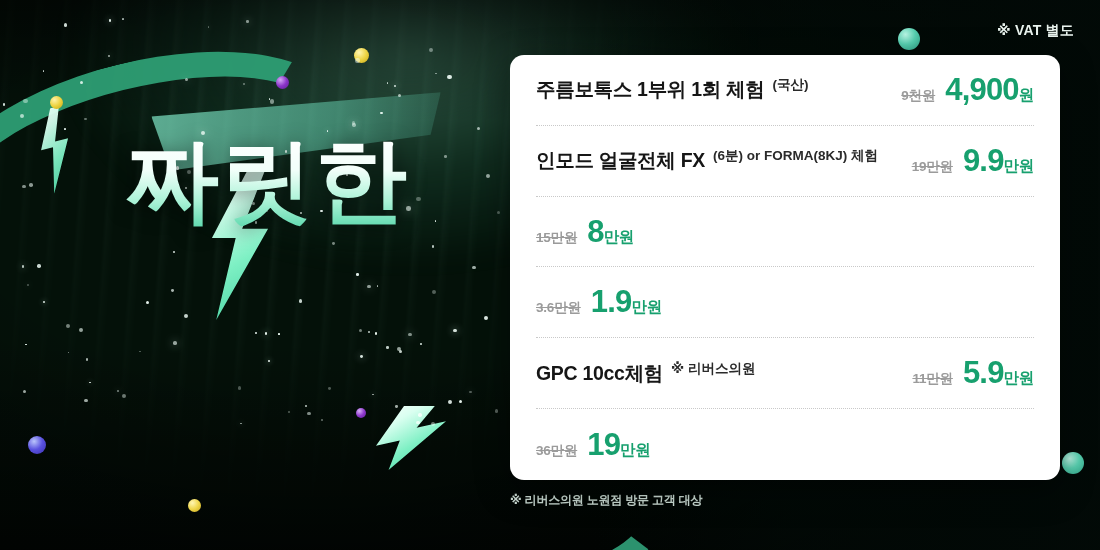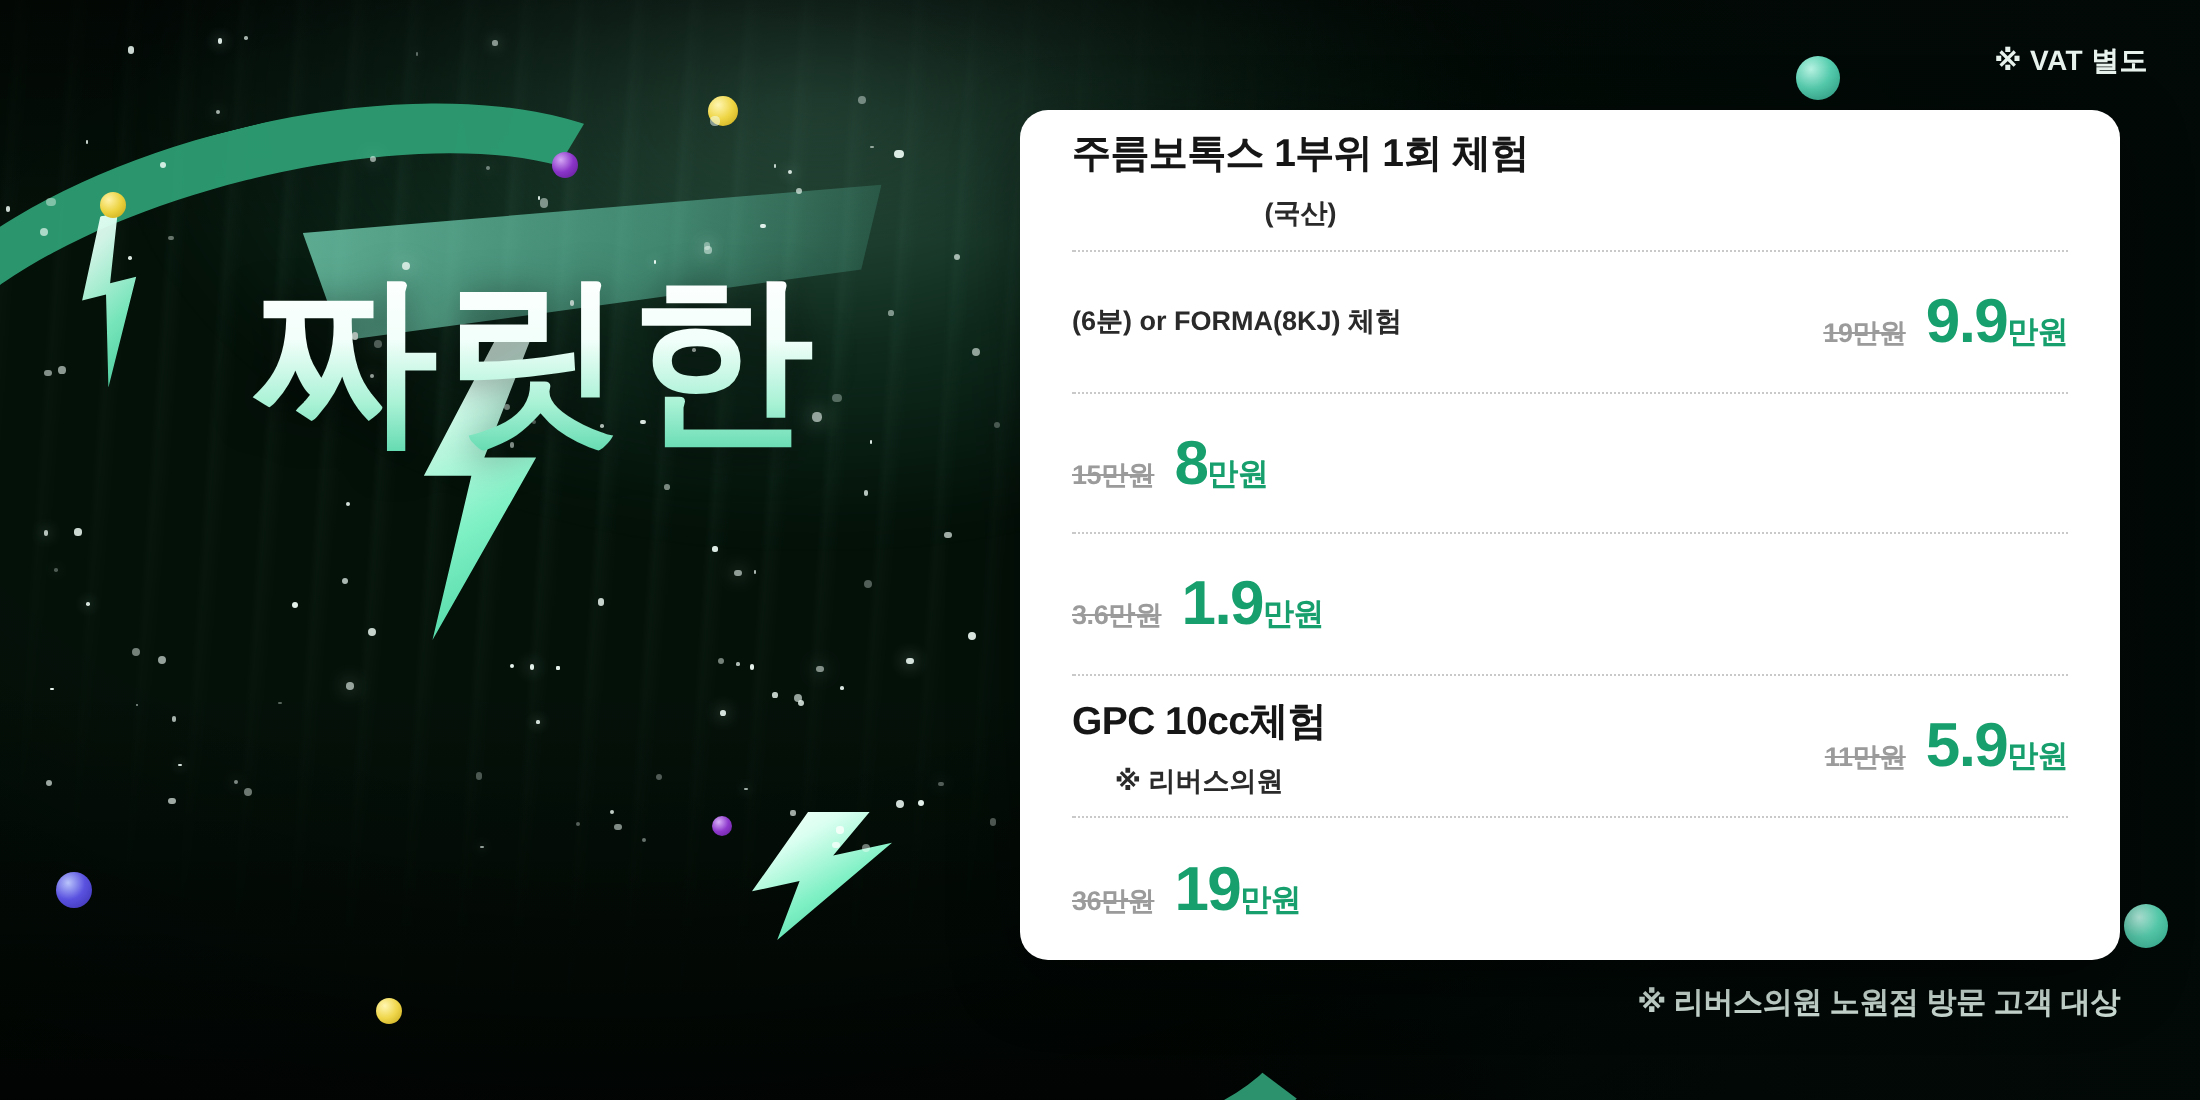--- a/index.html
+++ b/index.html
@@ -216,24 +216,23 @@
     display: flex;
     align-items: center;
     justify-content: space-between;
     border-bottom: 1px dotted #c9c9c9;
     gap: 10px;
   }
   .row:last-child { border-bottom: none; }
 
   .row-label {
     display: flex;
-    align-items: center;
+    align-items: flex-start;
     gap: 8px;
     min-width: 0;
-    flex-direction: column;
   }
   .label-main {
     font-size: 19.5px;
     font-weight: 700;
     color: #161616;
     white-space: nowrap;
     letter-spacing: -0.3px;
   }
   .label-sub {
     font-size: 13.5px;
@@ -268,22 +267,22 @@
     font-weight: 700;
     color: #17a06e;
     letter-spacing: -0.3px;
   }
 
   
   .footer-note {
     position: absolute;
     left: 510px; top: 492px;
     width: 550px;
-    text-align: right;
-    font-size: 15px;
+    text-align: left;
+    font-size: 12px;
     font-weight: 700;
     color: #cfe0d8;
     z-index: 7;
     letter-spacing: -0.2px;
   }
 </style>
 </head>
 <body>
 
 <div id="banner">
@@ -433,23 +432,31 @@
   <div class="bolt bolt-title"></div>
 
   <div class="vat-note">※ VAT 별도</div>
 
   <div class="card" id="price-card">
       <div class="row">
         <div class="row-label">
           <span class="label-main">주름보톡스 1부위 1회 체험</span>
           <span class="label-sub">(국산)</span>
         </div>
+        <div class="row-price">
+          <span class="price-old">9천원</span>
+          <span class="price-new">
+            <span class="price-num">4,900</span>
+            <span class="price-unit">원</span>
+          </span>
+        </div>
       </div>
       <div class="row">
         <div class="row-label">
+          <span class="label-main">인모드 얼굴전체 FX</span>
           <span class="label-sub">(6분) or FORMA(8KJ) 체험</span>
         </div>
         <div class="row-price">
           <span class="price-old">19만원</span>
           <span class="price-new">
             <span class="price-num">9.9</span>
             <span class="price-unit">만원</span>
           </span>
         </div>
       </div>

